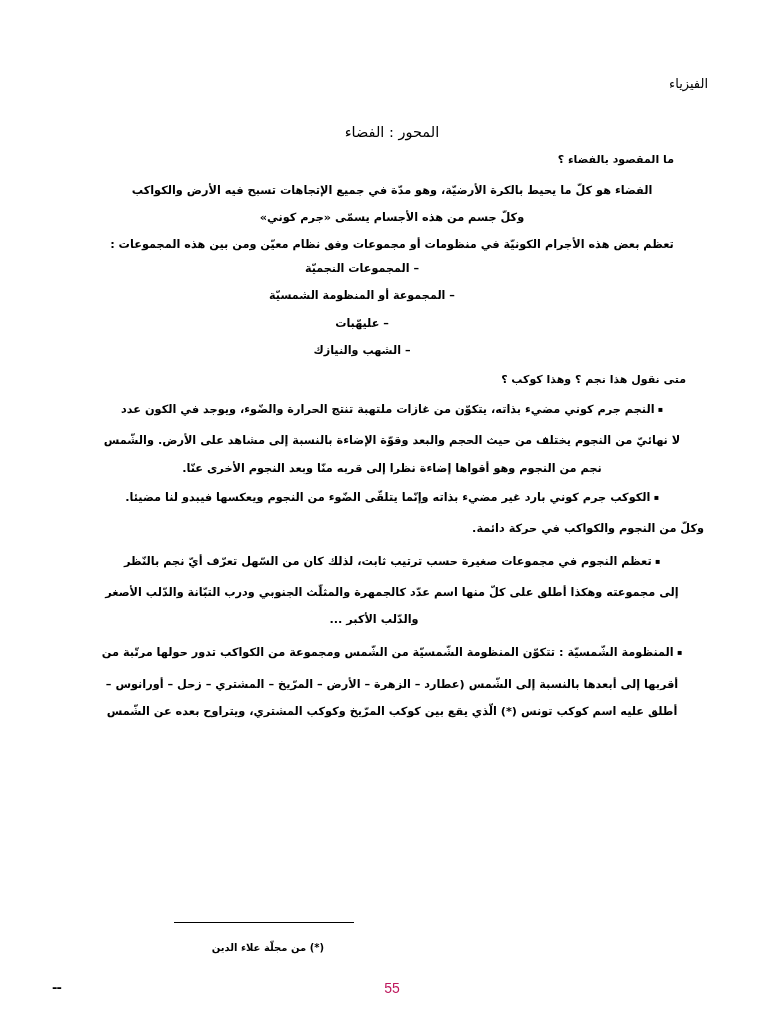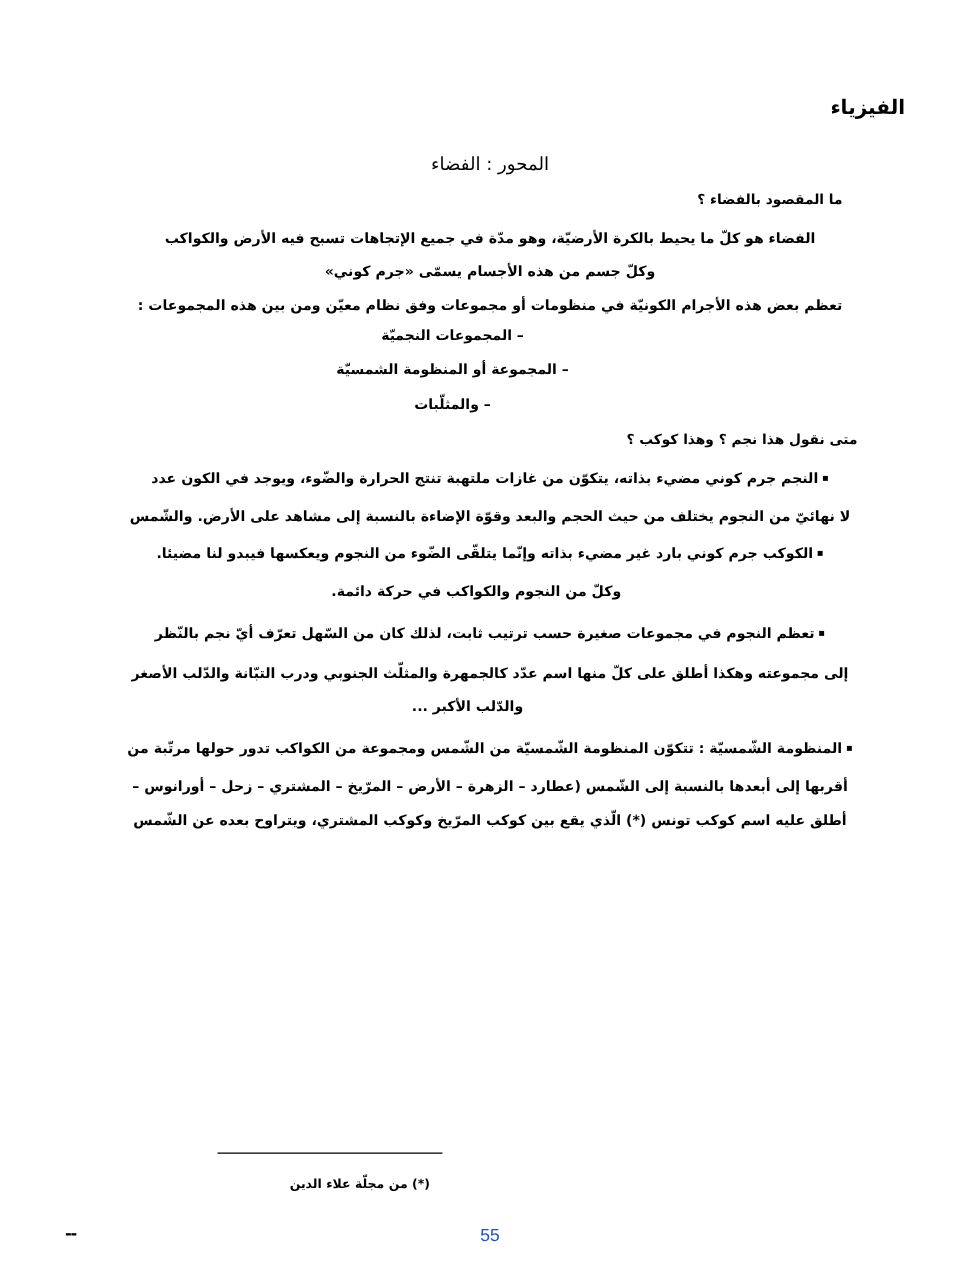--- a/index.html
+++ b/index.html
@@ -25,23 +25,23 @@
 
   
   .rtl {
     direction: rtl;
     unicode-bidi: embed;
     text-align: right;
   }
   .subject-header {
     position: absolute;
     top: 76px;
-    right: 60px;
-    font-size: 16px;
-    font-weight: bold;
+    right: 76px;
+    font-size: 13px;
+    font-weight: normal;
     letter-spacing: 0.2px;
   }
   .doc-title {
     position: absolute;
     top: 114px;
     left: 0;
     right: 0;
     text-align: center;
     font-size: 14.5px;
     font-weight: normal;
@@ -98,54 +98,54 @@
   .bullet-para .blt {
     font-size: 8px;
     vertical-align: 1px;
     margin-left: 3px;
   }
 
   .tail-line {
     font-size: 11.3px;
     font-weight: bold;
     line-height: 2.05;
-    text-align: center;
+    text-align: right;
     padding-right: 22px;
     margin: 0 0 10px 0;
   }
   .tail-line.center-ish {
     text-align: center;
     padding-right: 36px;
   }
 
   .footnote-rule {
     position: absolute;
     top: 922px;
     right: 430px;
     width: 180px;
     height: 0;
     border-top: 1.3px solid #000;
   }
   .footnote {
     position: absolute;
     top: 942px;
-    right: 440px;
+    right: 460px;
     font-size: 10px;
     font-weight: bold;
     direction: rtl;
   }
   .page-number {
     position: absolute;
     top: 980px;
     left: 0;
     right: 0;
     text-align: center;
     font-size: 14px;
     font-family: "Liberation Sans", sans-serif;
-    color: #1d4ed8;
+    color: #be185d;
   }
   .corner-mark {
     position: absolute;
     top: 980px;
     left: 52px;
     font-size: 13px;
     font-weight: bold;
     letter-spacing: -1px;
     color: #000;
   }
@@ -165,29 +165,31 @@
 
     <p class="para rtl">الفضاء هو كلّ ما يحيط بالكرة الأرضيّة، وهو مدّة في جميع الإتجاهات تسبح فيه الأرض والكواكب</p>
 
     <p class="para rtl">وكلّ جسم من هذه الأجسام يسمّى «جرم كوني»</p>
 
     <p class="para rtl" style="margin-top:4px;">تعظم بعض هذه الأجرام الكونيّة في منظومات أو مجموعات وفق نظام معيّن ومن بين هذه المجموعات :</p>
 
     <ul class="list rtl">
       <li>– المجموعات النجميّة</li>
       <li>– المجموعة أو المنظومة الشمسيّة</li>
-      <li>– والمثلّبات</li>
+      <li>– عليهّبات</li>
+      <li>– الشهب والنيازك</li>
     </ul>
 
     <p class="q-line rtl" style="padding-right:40px;">متى نقول هذا نجم ؟ وهذا كوكب ؟</p>
 
     <div class="bullet-para rtl">
       <span class="blt">▪</span><span>النجم جرم كوني مضيء بذاته، يتكوّن من غازات ملتهبة تنتج الحرارة والضّوء، ويوجد في الكون عدد</span>
     </div>
     <p class="para rtl">لا نهائيّ من النجوم يختلف من حيث الحجم والبعد وقوّة الإضاءة بالنسبة إلى مشاهد على الأرض. والشّمس</p>
+    <p class="para rtl">نجم من النجوم وهو أقواها إضاءة نظرا إلى قربه منّا وبعد النجوم الأخرى عنّا.</p>
 
     <div class="bullet-para rtl" style="margin-top:6px;">
       <span class="blt">▪</span><span>الكوكب جرم كوني بارد غير مضيء بذاته وإنّما يتلقّى الضّوء من النجوم ويعكسها فيبدو لنا مضيئا.</span>
     </div>
     <p class="tail-line rtl">وكلّ من النجوم والكواكب في حركة دائمة.</p>
 
     <div class="bullet-para rtl" style="margin-top:8px;">
       <span class="blt">▪</span><span>تعظم النجوم في مجموعات صغيرة حسب ترتيب ثابت، لذلك كان من السّهل تعرّف أيّ نجم بالنّظر</span>
     </div>
     <p class="para rtl">إلى مجموعته وهكذا أطلق على كلّ منها اسم عدّد كالجمهرة والمثلّث الجنوبي ودرب التبّانة والدّلب الأصغر</p>

